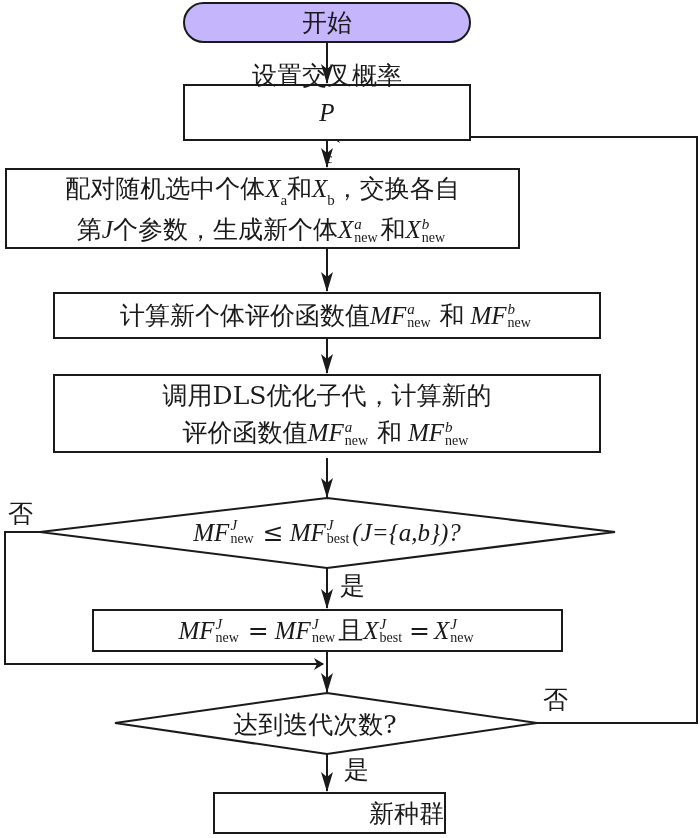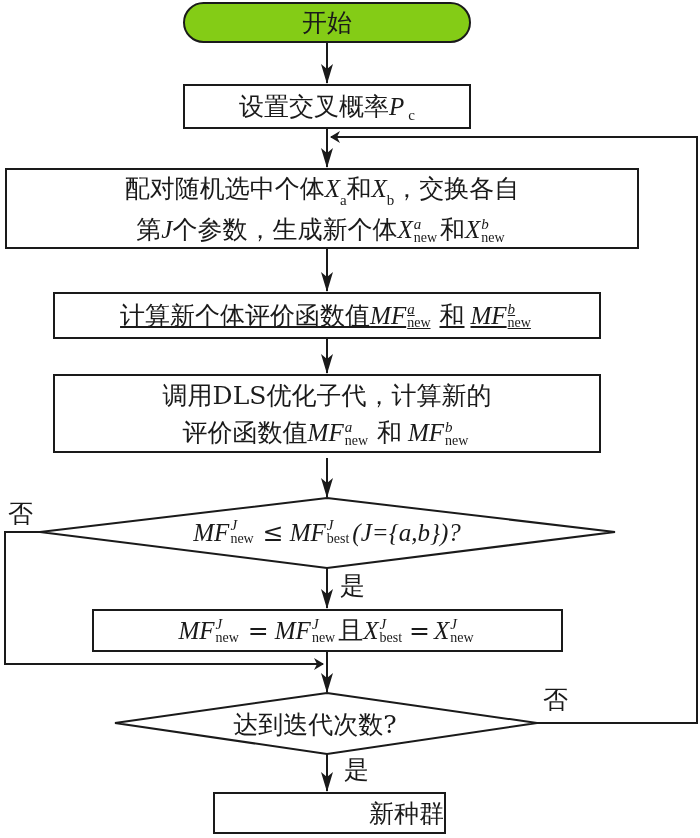--- a/index.html
+++ b/index.html
@@ -2,21 +2,21 @@
 <html><head>
 <meta charset="utf-8">
 <style>
   html, body { margin: 0; padding: 0; background: #ffffff; }
   body { width: 700px; height: 838px; position: relative; overflow: hidden;
          font-family: "DejaVu Serif", "Liberation Serif", serif; color: #1a1a1a; }
   svg.lines { position: absolute; left: 0; top: 0; }
   .node { position: absolute; box-sizing: border-box; display: flex; align-items: center;
           justify-content: center; text-align: center; font-size: 25px; line-height: 37px; }
   .box { border: 2px solid #1a1a1a; background: #fff; }
-  .term { border: 2px solid #1a1a1a; border-radius: 22px; background: #84cc16; }
+  .term { border: 2px solid #1a1a1a; border-radius: 22px; background: #c4b5fd; }
   .label { position: absolute; font-size: 25px; line-height: 28px; }
   .m { font-family: "Liberation Serif", serif; font-style: italic; }
   .sub { font-family: "Liberation Serif", serif; font-style: normal; font-size: 15px; }
   .ss { display: inline-flex; flex-direction: column; vertical-align: middle; line-height: 14px;
         margin-left: 1px; margin-right: 3px; text-align: left; }
   .ss .sup { font-family: "Liberation Serif", serif; font-style: italic; font-size: 15px; }
   .ss .low { font-family: "Liberation Serif", serif; font-size: 14px; }
   .lines-text { display: flex; flex-direction: column; }
 </style>
 </head>
@@ -55,44 +55,44 @@
   </g>
 
   <polygon points="327,498 615,532 327,568 40,532" fill="#fff" stroke="#1a1a1a" stroke-width="2"></polygon>
   <polygon points="327,693 537,723 327,754 115,723" fill="#fff" stroke="#1a1a1a" stroke-width="2"></polygon>
 </svg>
 
 <div class="node term" style="left:183px; top:2px; width:288px; height:41px;">
   <span>开始</span>
 </div>
 
-<div class="node box" style="left:183px; top:84px; width:288px; height:45px;">
+<div class="node box" style="left:183px; top:84px; width:288px; height:57px;flex-direction:column;">
   <span>设置交叉概率</span>
     <span class="m">P</span>
     <span class="sub" style="position:relative; top:9px; margin-left:4px;">c</span>
 </div>
 
-<div class="node box" style="left:5px; top:168px; width:634px; height:81px;">
+<div class="node box" style="left:5px; top:168px; width:515px; height:81px;">
   <div class="lines-text">
     <div>
       <span>配对随机选中个体</span><span class="m">X</span><span class="sub m" style="position:relative; top:8px;">a</span><span>和</span><span class="m">X</span><span class="sub m" style="position:relative; top:8px;">b</span><span>，交换各自</span>
     </div>
     <div>
       <span>第</span><span class="m">J</span><span>个参数，生成新个体</span><span class="m">X</span><span class="ss">
           <span class="sup">a</span>
           <span class="low">new</span>
         </span><span>和</span><span class="m">X</span><span class="ss">
           <span class="sup">b</span>
           <span class="low">new</span>
         </span>
     </div>
   </div>
 </div>
 
-<div class="node box" style="left:53px; top:292px; width:548px; height:47px;text-decoration:underline;">
+<div class="node box" style="left:53px; top:292px; width:548px; height:47px;">
   <span>计算新个体评价函数值</span>
     <span class="m">MF</span>
     <span class="ss">
       <span class="sup">a</span>
       <span class="low">new</span>
     </span>
     <span style="margin:0 6px;">和</span>
     <span class="m">MF</span>
     <span class="ss">
       <span class="sup">b</span>

